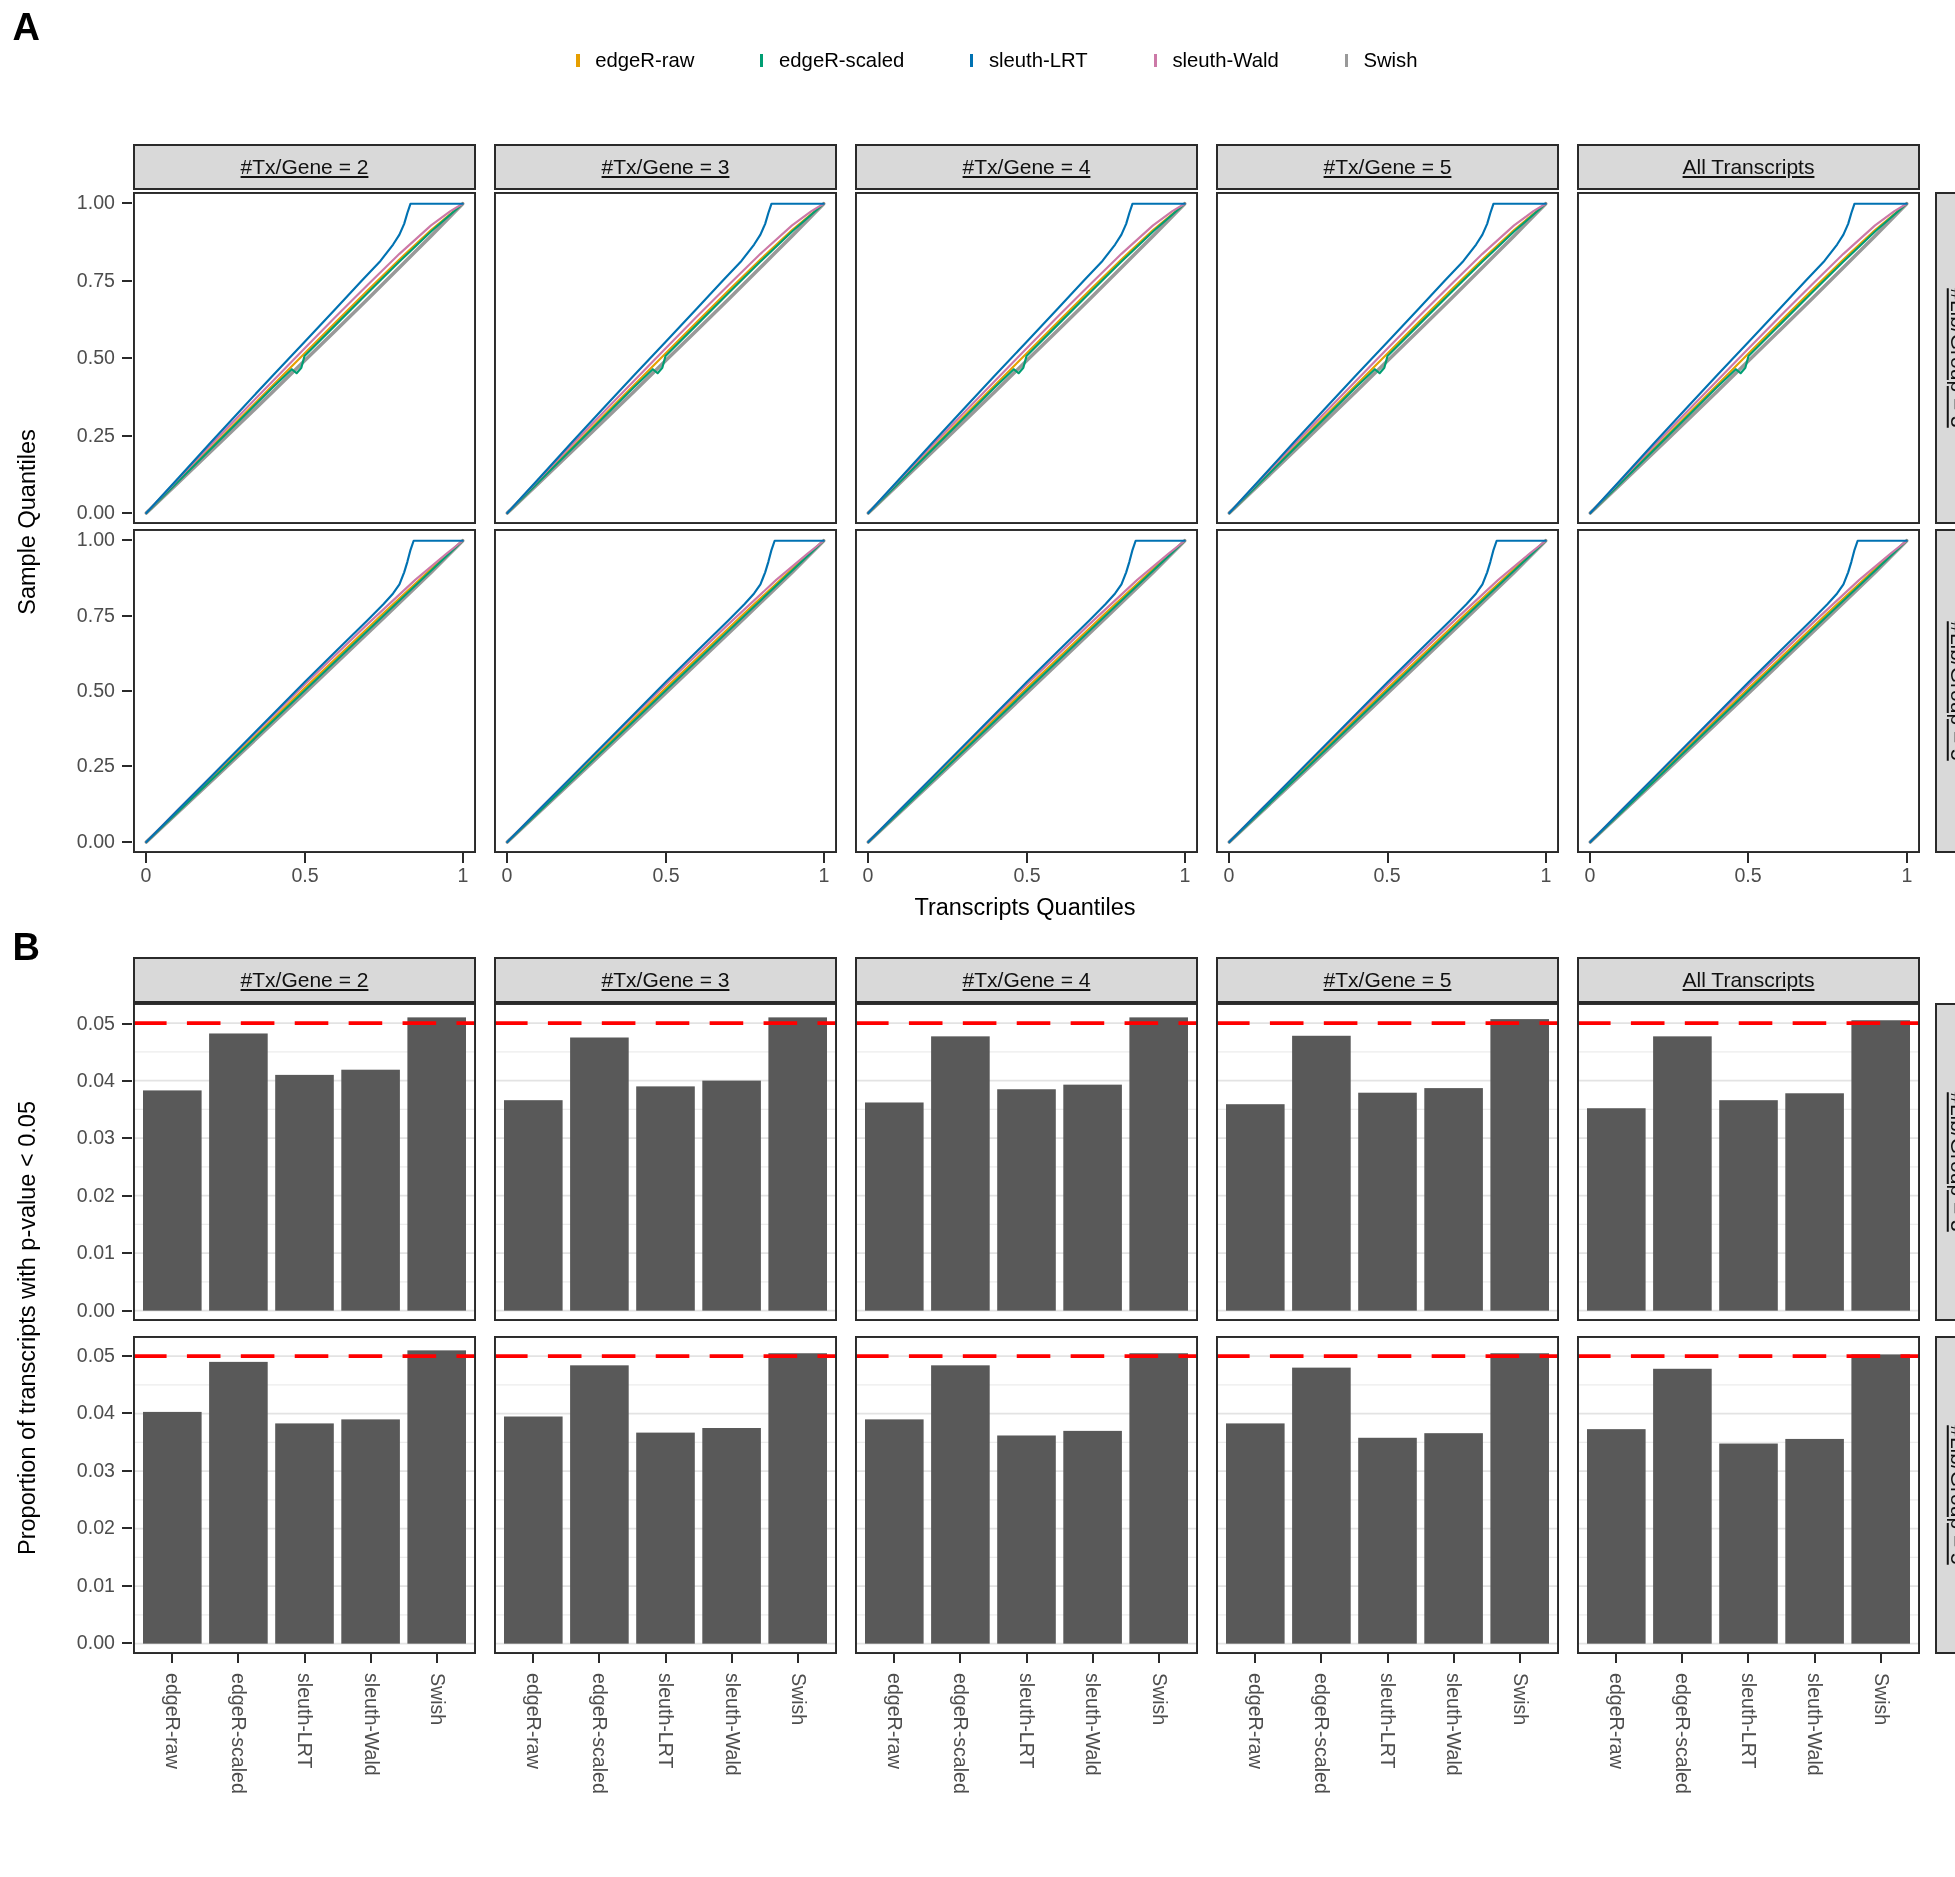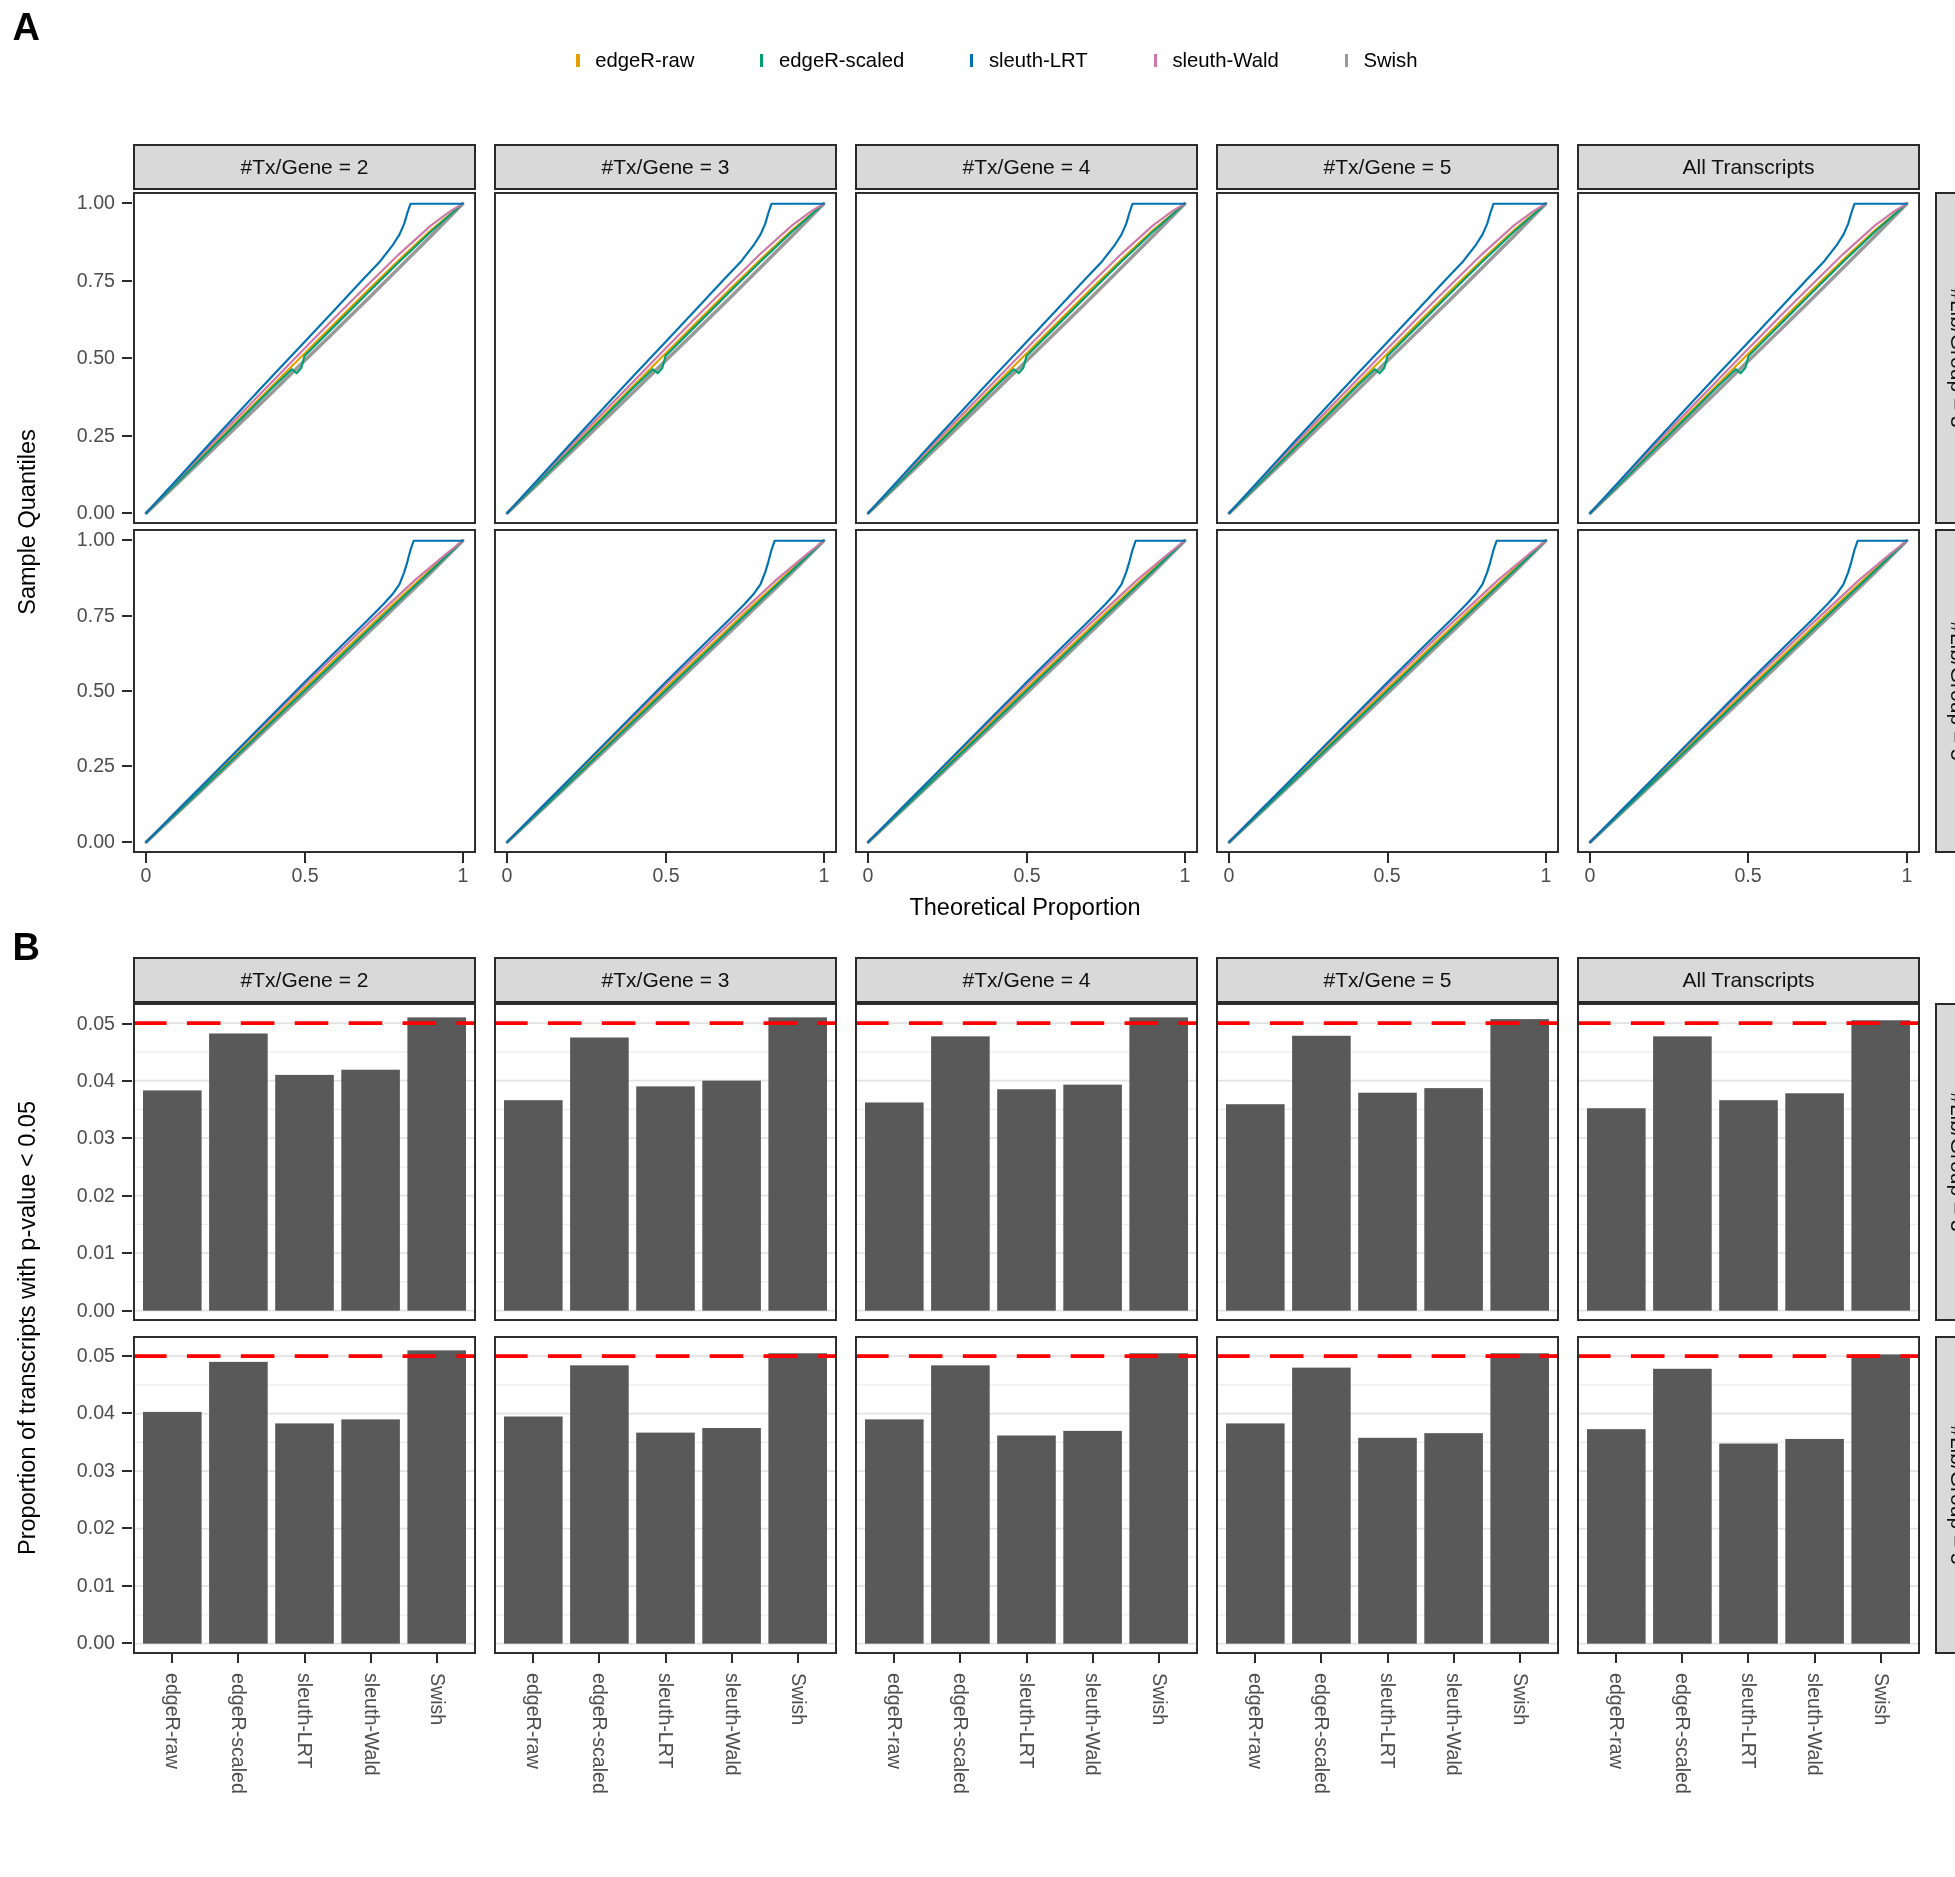--- a/index.html
+++ b/index.html
@@ -4,21 +4,21 @@
 <style>
   html,body{margin:0;padding:0;background:#ffffff;}
   body{width:1994px;height:1877px;font-family:"Liberation Sans","DejaVu Sans",sans-serif;}
   .fig{position:relative;width:1994px;height:1877px;background:#ffffff;overflow:hidden;}
   .panel-letter{position:absolute;font-size:38px;font-weight:bold;color:#000;line-height:1;}
   #letterA{left:12.5px;top:7.8px;}
   #letterB{left:12.5px;top:928px;}
   .legend{position:absolute;left:0;top:41px;width:1994px;height:39px;display:flex;justify-content:center;align-items:center;gap:66px;}
   .legend-item{display:flex;align-items:center;gap:15.6px;font-size:20.3px;color:#000;}
   .legend-key{display:inline-block;width:3.1px;height:12.5px;}
-  .strip{position:absolute;background:#D9D9D9;border:2.3px solid #2A2A2A;box-sizing:border-box;display:flex;align-items:center;justify-content:center;font-size:21px;color:#111;overflow:hidden;}
+  .strip{position:absolute;background:#D9D9D9;border:2.3px solid #2A2A2A;box-sizing:border-box;display:flex;align-items:center;justify-content:center;font-size:21px;color:#111;overflow:hidden;text-decoration:underline;}
   .strip-side span{transform:rotate(90deg);white-space:nowrap;display:inline-block;}
   .cell{position:absolute;}
   .cell svg{display:block;width:100%;height:100%;}
   .axis-title{position:absolute;font-size:23.5px;color:#000;white-space:nowrap;}
   #xtitleA{left:1025px;top:894px;transform:translateX(-50%);}
   .ytitle{transform:translate(-50%,-50%) rotate(-90deg);}
   #ytitleA{left:27px;top:522px;}
   #ytitleB{left:27px;top:1328px;}
   .tick-mark{position:absolute;background:#2A2A2A;}
   .tick-lab{position:absolute;font-size:19.6px;color:#4D4D4D;line-height:1;}
@@ -397,21 +397,21 @@
         <rect x="25.599999999999994" y="237.87341772151896" width="150" height="547.6962025316456" fill="#595959"></rect>
         <rect x="194.79999999999995" y="83.69620253164553" width="150" height="701.873417721519" fill="#595959"></rect>
         <rect x="364" y="274.5822784810127" width="150" height="510.98734177215186" fill="#595959"></rect>
         <rect x="533.1999999999999" y="262.83544303797464" width="150" height="522.7341772151899" fill="#595959"></rect>
         <rect x="702.4" y="46.98734177215192" width="150" height="738.5822784810126" fill="#595959"></rect>
         <line x1="0" x2="878" y1="51.392405063291086" y2="51.392405063291086" stroke="#FF0000" stroke-width="9" stroke-dasharray="86 52"></line>
         <rect x="2.5" y="2.5" width="873" height="807" fill="none" stroke="#2A2A2A" stroke-width="5"></rect>
       </svg>
     </div>
 
-  <div class="axis-title" id="xtitleA">Theoretical Proportion</div>
+  <div class="axis-title" id="xtitleA">Transcripts Quantiles</div>
   <div class="axis-title ytitle" id="ytitleA">Sample Quantiles</div>
   <div class="axis-title ytitle" id="ytitleB">Proportion of transcripts with p-value &lt; 0.05</div>
 
 <div class="tick-mark" style="left: 122px; top: 512px; width: 10.2px; height: 2px;"></div>
     <div class="tick-lab y" style="left: 25px; top: 513px; width: 90px;">0.00</div>
     <div class="tick-mark" style="left: 122px; top: 841px; width: 10.2px; height: 2px;"></div>
     <div class="tick-lab y" style="left: 25px; top: 842px; width: 90px;">0.00</div>
     <div class="tick-mark" style="left: 122px; top: 435px; width: 10.2px; height: 2px;"></div>
     <div class="tick-lab y" style="left: 25px; top: 436px; width: 90px;">0.25</div>
     <div class="tick-mark" style="left: 122px; top: 765px; width: 10.2px; height: 2px;"></div>

